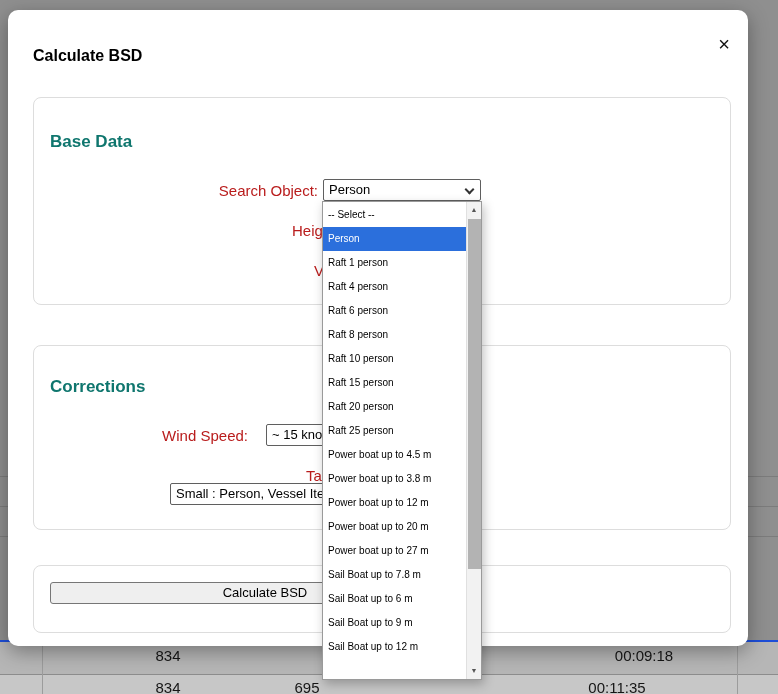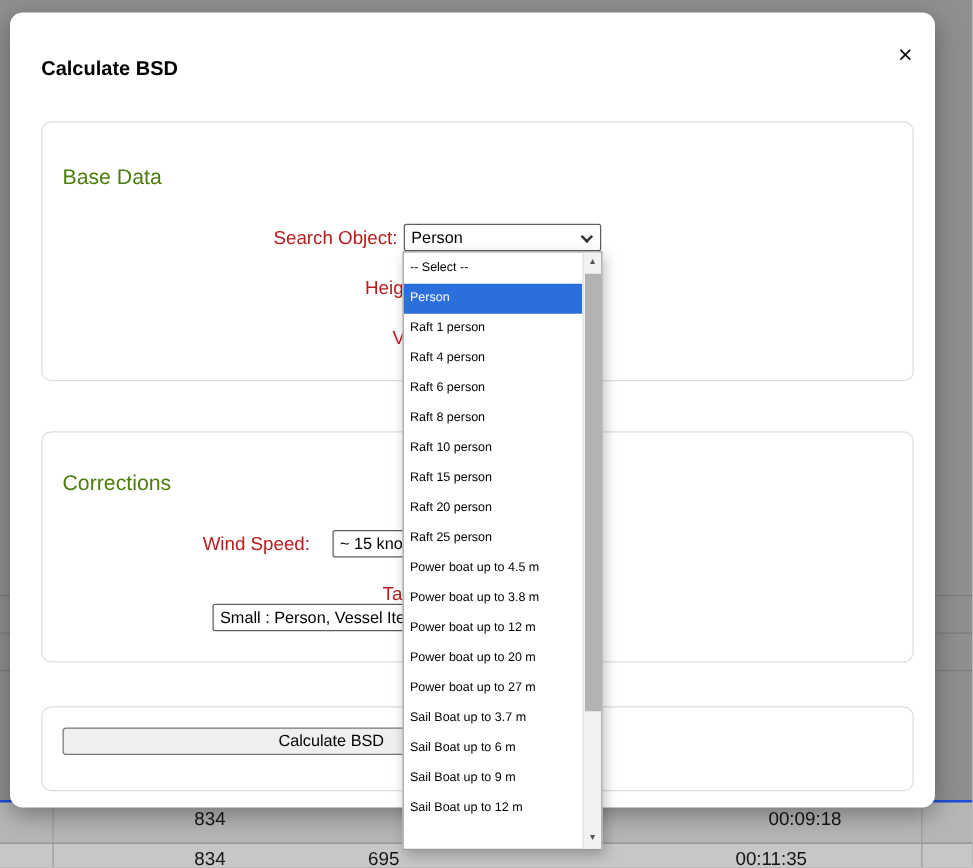--- a/index.html
+++ b/index.html
@@ -28,21 +28,21 @@
            border-radius:10px; box-shadow:0 6px 20px rgba(0,0,0,0.35); z-index:10; }
   #modal-title { position:absolute; left:25px; top:37px; font-size:16px; font-weight:bold; color:#000; }
   #close-btn { position:absolute; right:14px; top:20px; font-size:20px; line-height:1;
                color:#111; cursor:pointer; padding:4px; }
 
   .section { position:absolute; left:25px; width:698px; border:1px solid #dddddd;
              border-radius:8px; background:#fff; }
   #sec-base { top:87px; height:208px; }
   #sec-corr { top:335px; height:185px; }
   #sec-act  { top:555px; height:68px; }
-  .sec-title { position:absolute; font-size:17px; font-weight:normal; color:#4d7c0f; }
+  .sec-title { position:absolute; font-size:17px; font-weight:bold; color:#0f766e; }
   #base-title { left:42px; top:122px; }
   #corr-title { left:42px; top:367px; }
 
   .flabel { position:absolute; font-size:15px; color:#b91c1c; white-space:nowrap; }
   #lbl-search { left:140px; top:172px; width:170px; text-align:right; }
   #lbl-heig   { left:284px; top:212px; }
   #lbl-v      { left:306px; top:252px; }
   #lbl-wind   { left:70px;  top:417px; width:170px; text-align:right; }
   #lbl-ta     { left:298px; top:457px; }
 
@@ -135,21 +135,21 @@
         <div class="dd-option">Raft 8 person</div>
         <div class="dd-option">Raft 10 person</div>
         <div class="dd-option">Raft 15 person</div>
         <div class="dd-option">Raft 20 person</div>
         <div class="dd-option">Raft 25 person</div>
         <div class="dd-option">Power boat up to 4.5 m</div>
         <div class="dd-option">Power boat up to 3.8 m</div>
         <div class="dd-option">Power boat up to 12 m</div>
         <div class="dd-option">Power boat up to 20 m</div>
         <div class="dd-option">Power boat up to 27 m</div>
-        <div class="dd-option">Sail Boat up to 3.7 m</div>
+        <div class="dd-option">Sail Boat up to 7.8 m</div>
         <div class="dd-option">Sail Boat up to 6 m</div>
         <div class="dd-option">Sail Boat up to 9 m</div>
         <div class="dd-option">Sail Boat up to 12 m</div>
       </div>
     <div id="dd-scrollbar">
       <div class="dd-arrow" id="dd-up">▲</div>
       <div id="dd-thumb"></div>
       <div class="dd-arrow" id="dd-down">▼</div>
     </div>
   </div>

